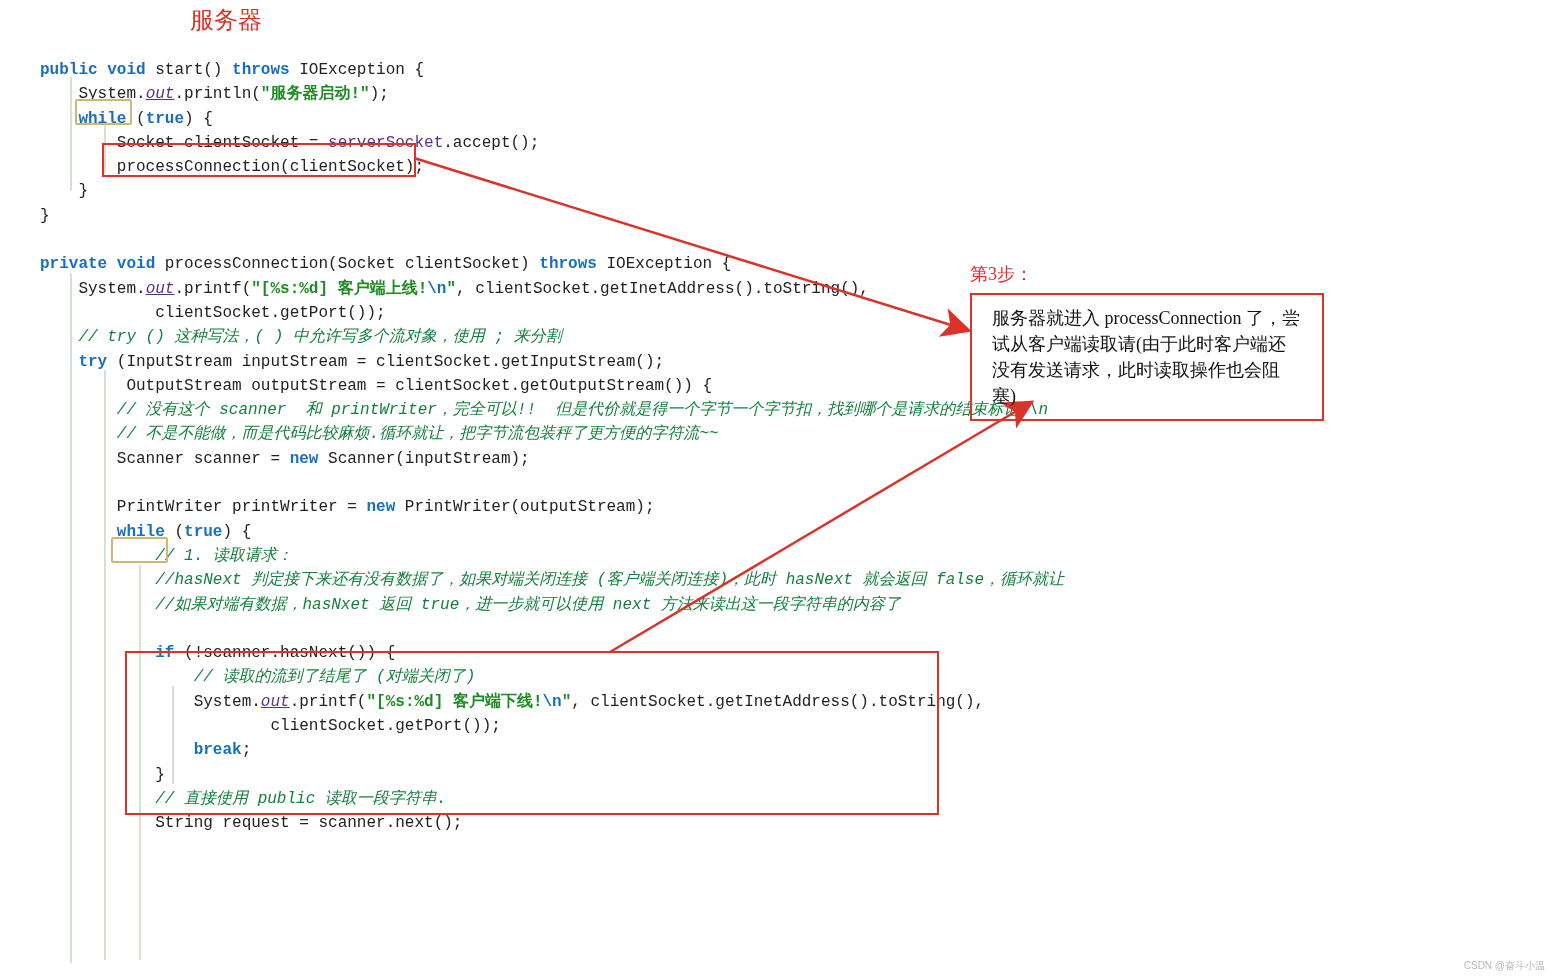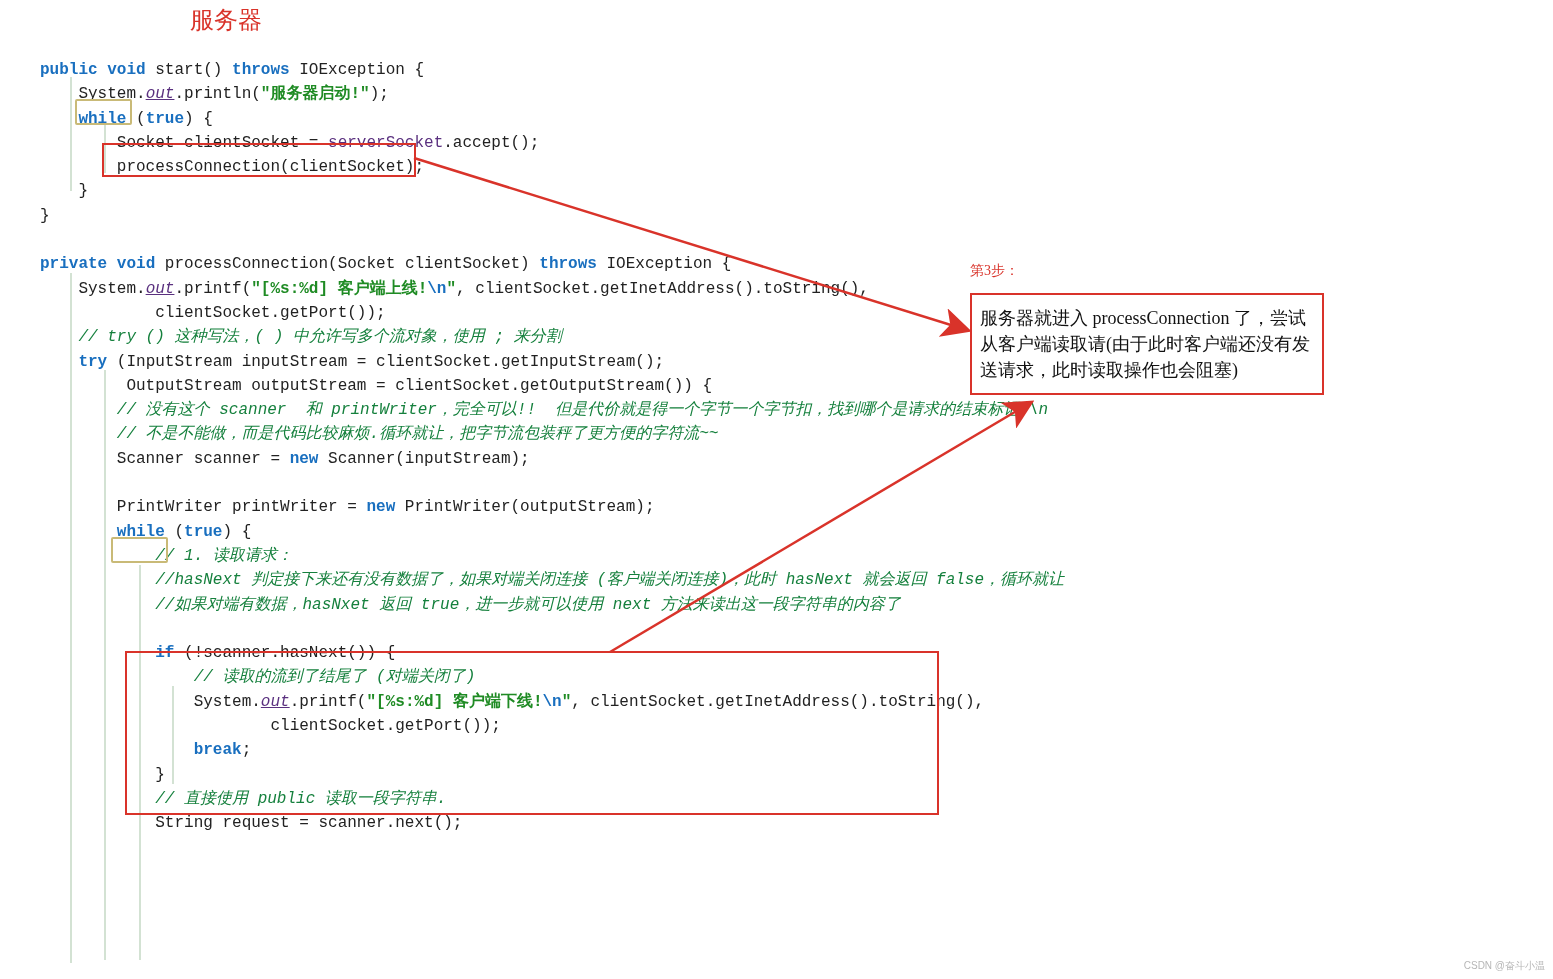--- a/index.html
+++ b/index.html
@@ -55,30 +55,30 @@
     border-radius: 2px;
   }
 
   svg.arrows { position: absolute; left:0; top:0; width:1553px; height:979px; pointer-events:none; }
 
   .step-label {
     position: absolute;
     left: 970px;
     top: 262px;
     font-family: "SimSun", serif;
-    font-size: 14px;
+    font-size: 18px;
     color: #d9332a;
   }
   .callout {
     position: absolute;
     left: 970px;
     top: 293px;
     width: 354px;
     border: 2px solid #d9332a;
-    padding: 10px 8px;
+    padding: 10px 20px;
     font-family: "SimSun", serif;
     font-size: 18px;
     line-height: 26px;
     color: #111;
     box-sizing: border-box;
   }
   .wm {
     position: absolute;
     right: 8px;
     bottom: 6px;

